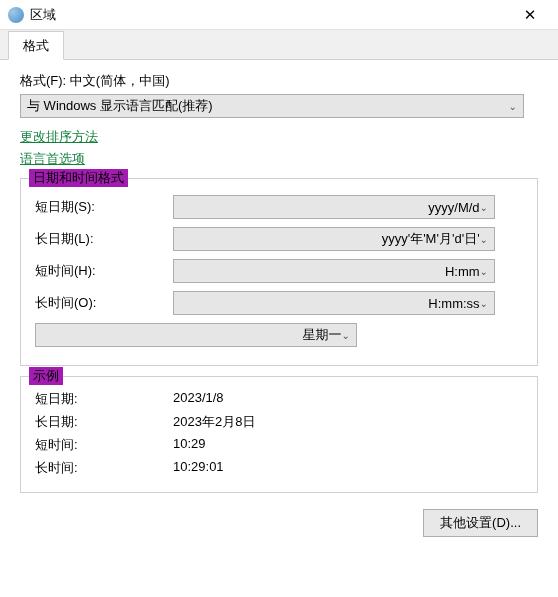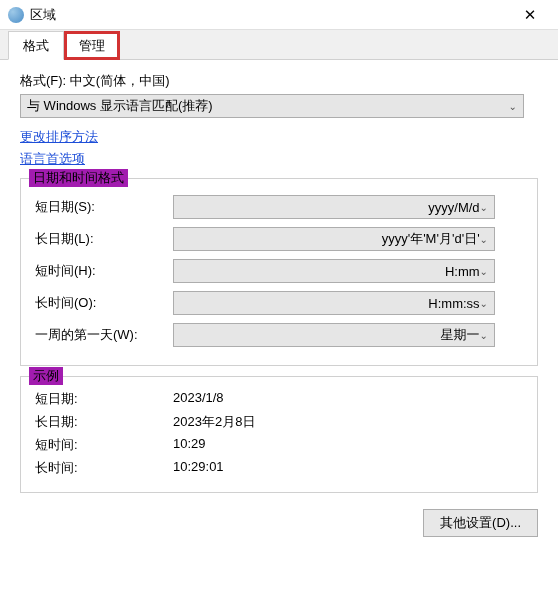--- a/index.html
+++ b/index.html
@@ -70,21 +70,21 @@
     align-items: center;
     background: #e6e6e6;
     border: 1px solid #adadad;
     padding: 0 6px;
     font-size: 13px;
   }
   .dropdown .dd-text { flex: 1; }
   .dropdown .chev { font-size: 10px; color: #555; }
   .links { margin-top: 10px; }
   .link {
-    color: #1d4ed8;
+    color: #15803d;
     text-decoration: underline;
     display: block;
     margin-bottom: 4px;
     cursor: default;
   }
   .group {
     border: 1px solid #d0d0d0;
     margin-top: 10px;
     padding: 8px 14px 10px 14px;
     position: relative;
@@ -142,21 +142,20 @@
 <body>
 
 <div class="titlebar">
   <div class="icon"></div>
   <div class="title">区域</div>
   <div class="close">✕</div>
 </div>
 
 <div class="tabs-strip">
   <div class="tab active">格式</div>
-  <div class="tab highlight">管理</div>
 </div>
 
 <div class="content">
 
   <div class="field-label">格式(F): 中文(简体，中国)</div>
   <div class="dropdown">
     <span class="dd-text">与 Windows 显示语言匹配(推荐)</span>
     <span class="chev">⌄</span>
   </div>
 
@@ -194,21 +193,20 @@
 
     <div class="row">
       <div class="row-label">长时间(O):</div>
       <div class="small-dd">
         <span class="dd-text">H:mm:ss</span>
         <span class="chev">⌄</span>
       </div>
     </div>
 
     <div class="row">
-      <div class="row-label">一周的第一天(W):</div>
       <div class="small-dd">
         <span class="dd-text">星期一</span>
         <span class="chev">⌄</span>
       </div>
     </div>
   </div>
 
   <div class="group">
     <div class="group-title">示例</div>
 

